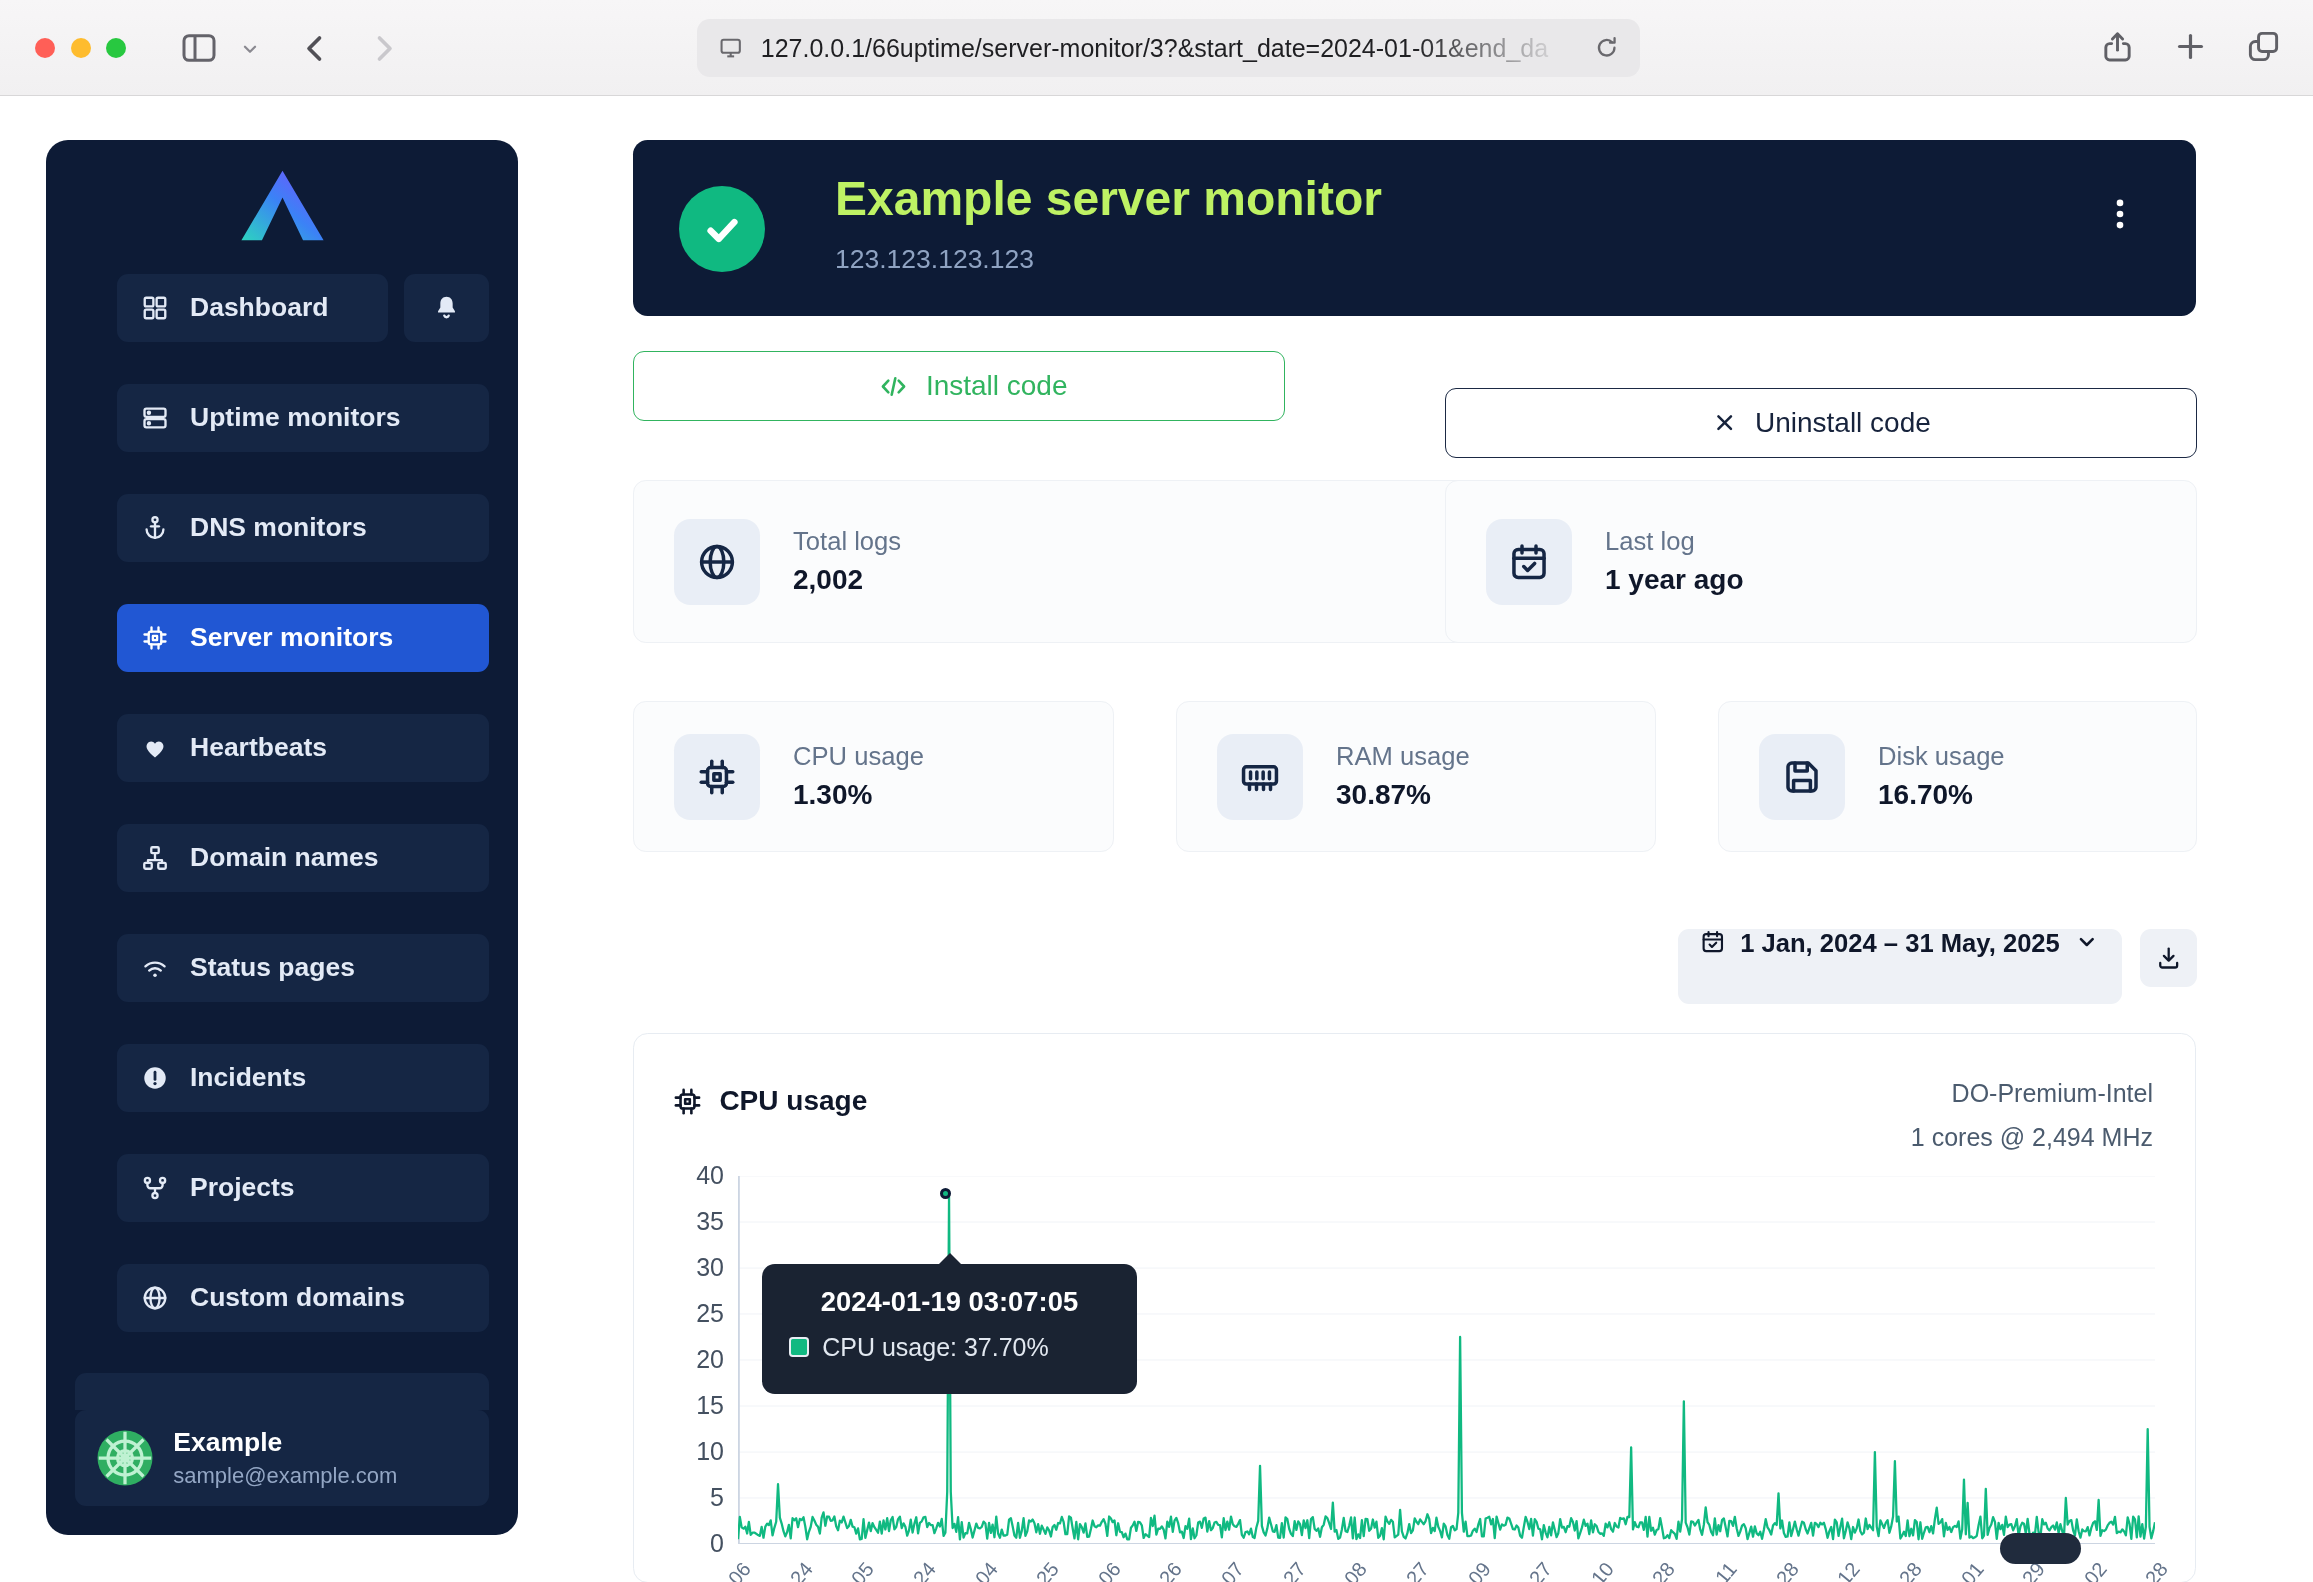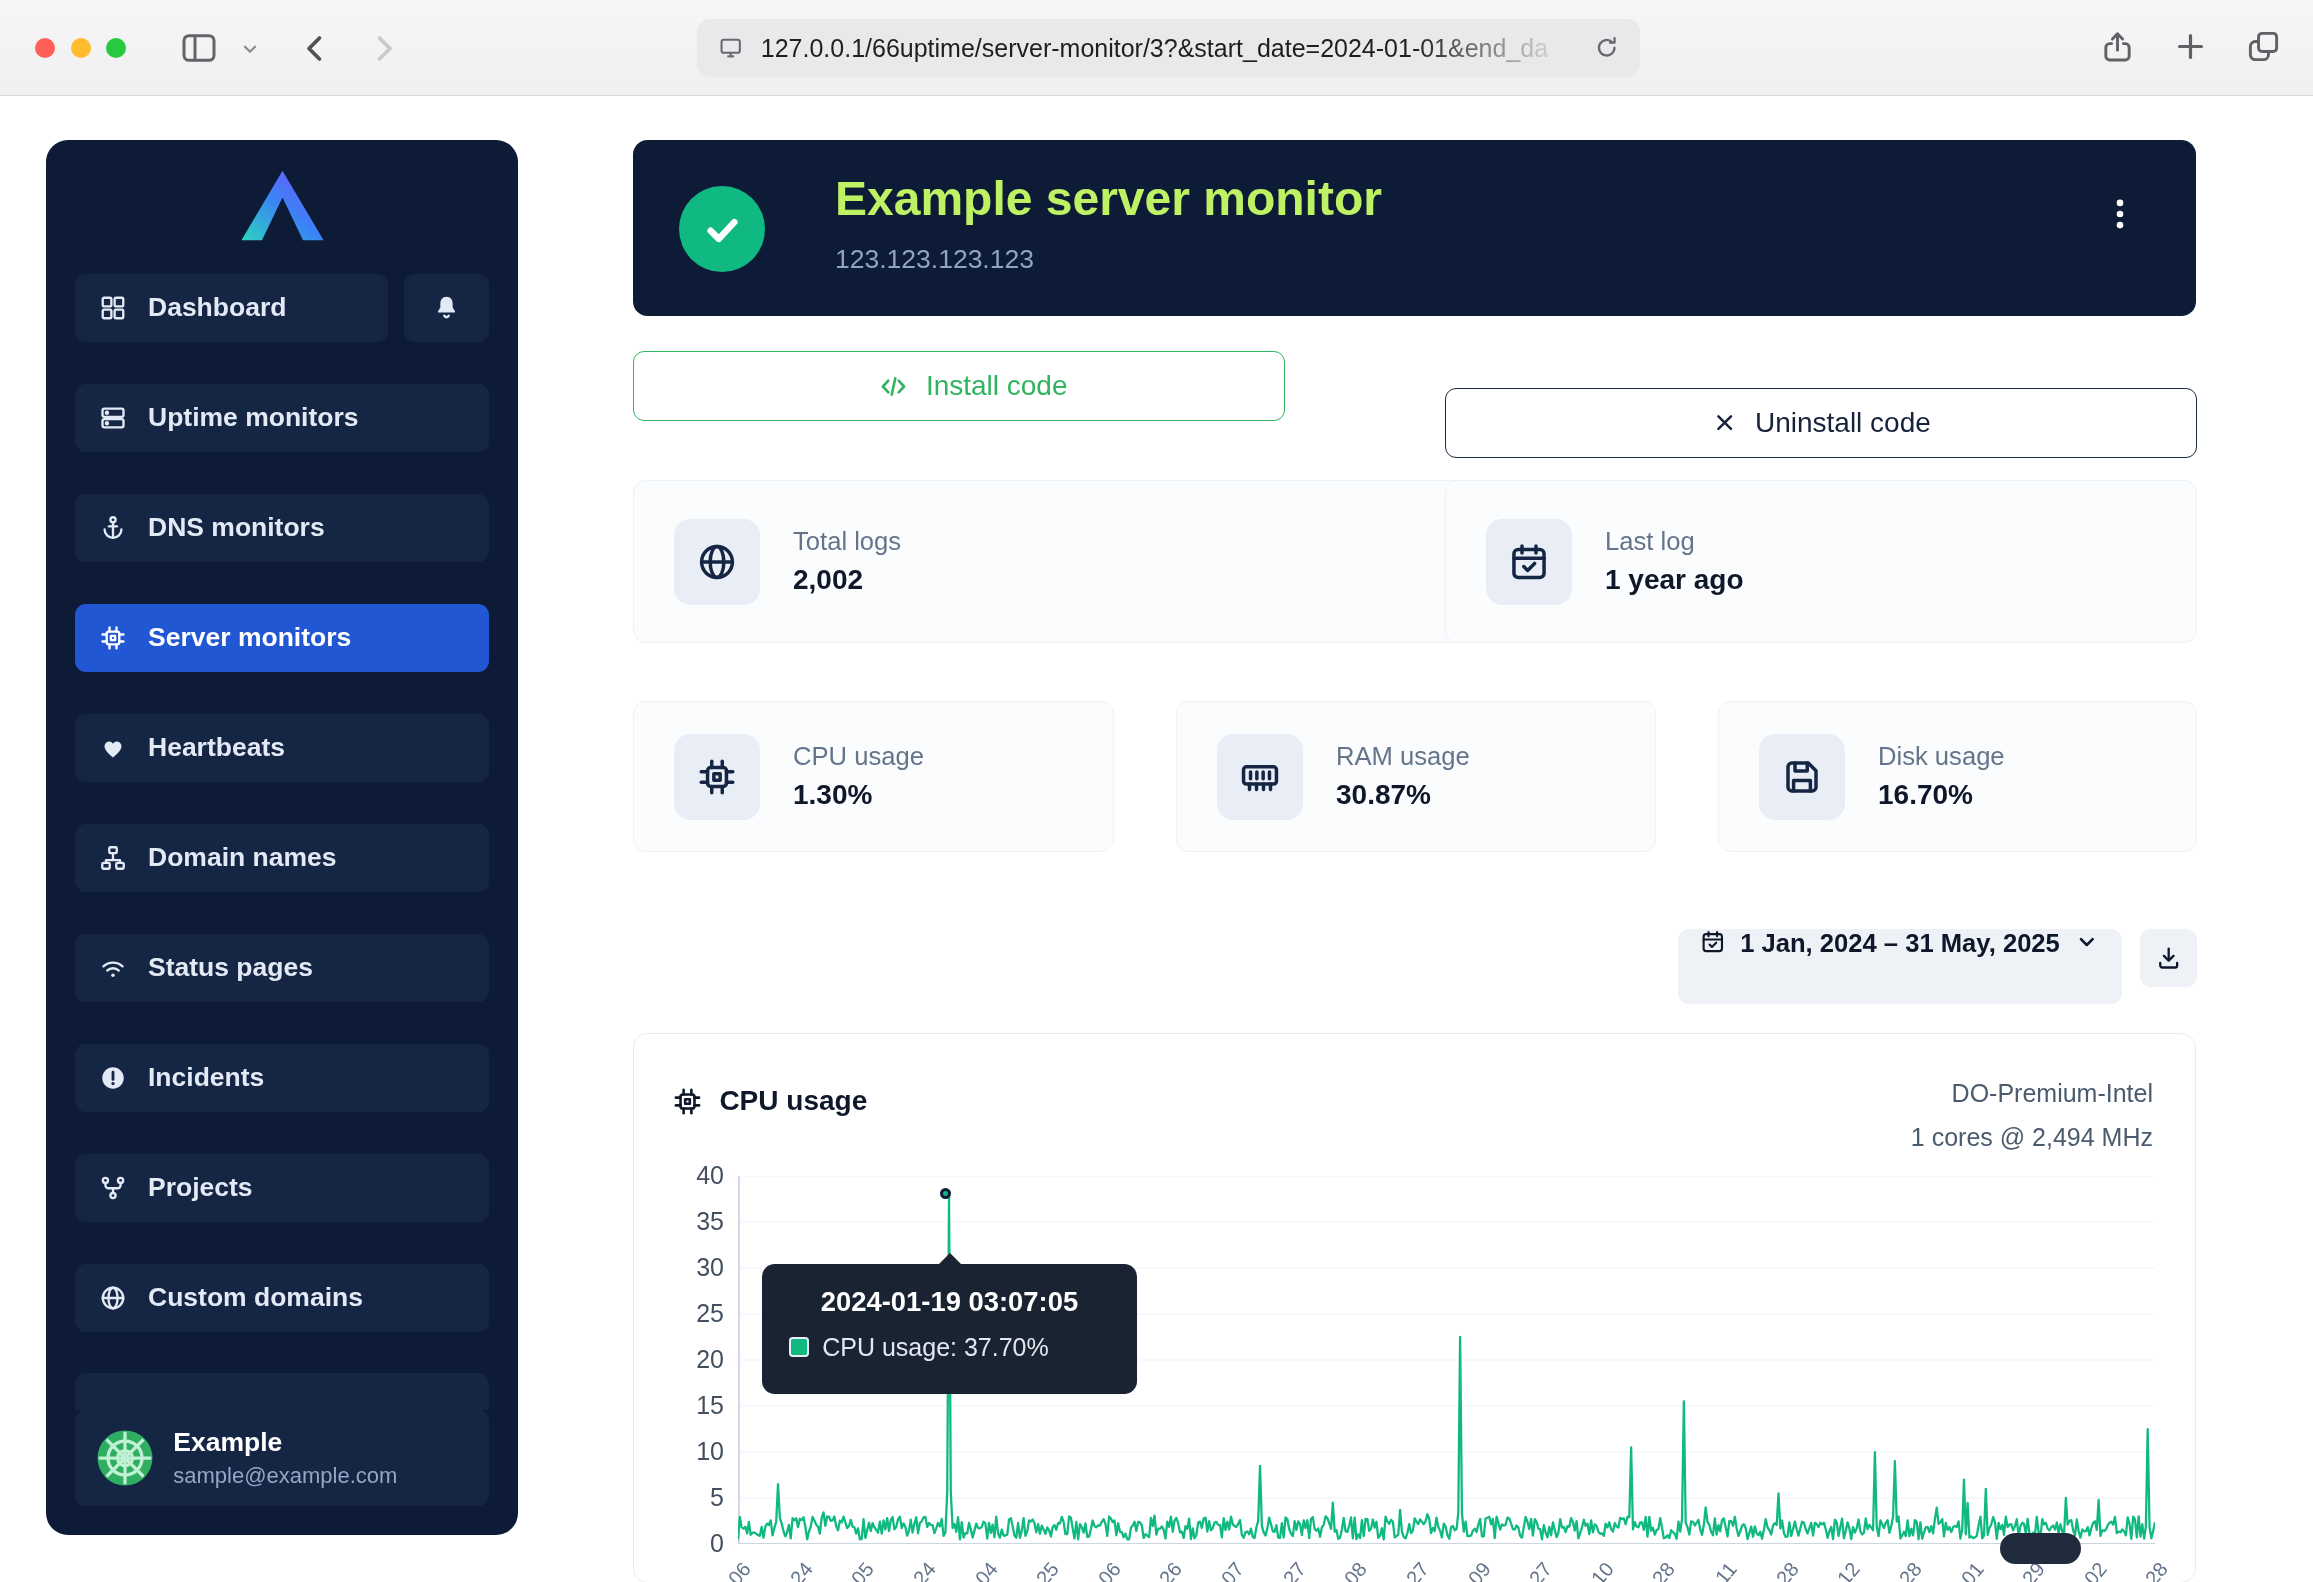--- a/index.html
+++ b/index.html
@@ -30,21 +30,21 @@
   .win-actions{ position:absolute; right:33px; top:29px; display:flex; gap:38px;
                 color:#606066; font-size:35px; }
 
   
   .sidebar{ position:absolute; left:46px; top:140px; width:472px; height:1395px;
             background:#0d1b36; border-radius:22px; padding:25.6px 29px; }
   .logo{ display:flex; justify-content:center; margin:0 0 29px 0; height:79px; }
   .nav-row{ display:flex; gap:16.4px; margin-bottom:42px; }
   .nav-item{ display:flex; align-items:center; gap:20px; height:68px; background:#152644;
              border-radius:11px; padding:0 22px; color:#e3eaf6; font-size:26.5px;
-             font-weight:600; margin-bottom:42px; cursor:pointer; white-space:nowrap; }
+             font-weight:600; margin-bottom:42px; cursor:pointer; white-space:nowrap;margin-left:42px; }
   .nav-row .nav-item{ margin-bottom:0; flex:1; }
   .nav-item.active{ background:#2157d3; color:#fff; }
   .nav-icon{ font-size:28px; width:31px; justify-content:center; }
   .bell-btn{ width:85px; height:68px; background:#152644; border-radius:11px;
              display:flex; align-items:center; justify-content:center; color:#e3eaf6;
              font-size:29px; cursor:pointer; }
   .partial-item{ position:absolute; left:29px; right:29px; bottom:125px; height:37px;
                  background:#152644; border-radius:11px 11px 0 0; }
   .profile{ position:absolute; left:29px; right:29px; bottom:29px; height:96px;
             background:#152644; border-radius:11px; display:flex; align-items:center;

